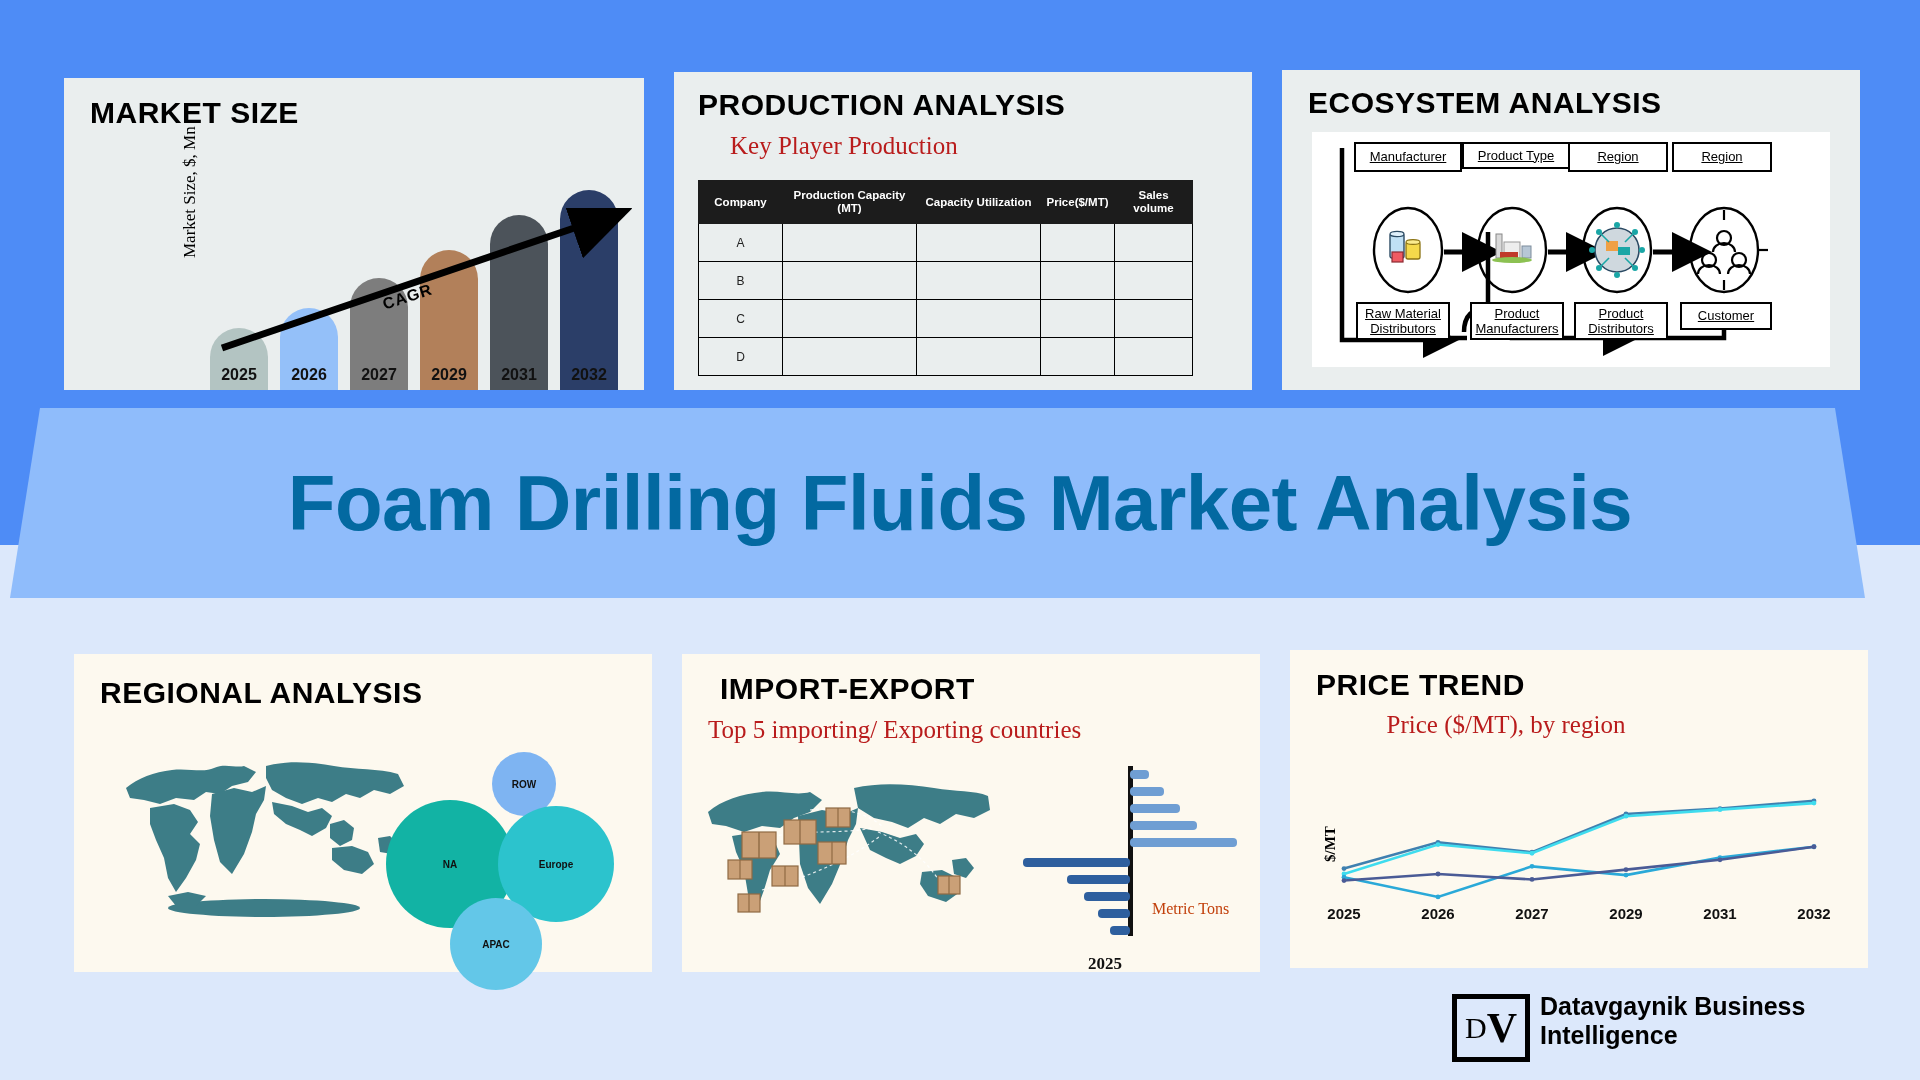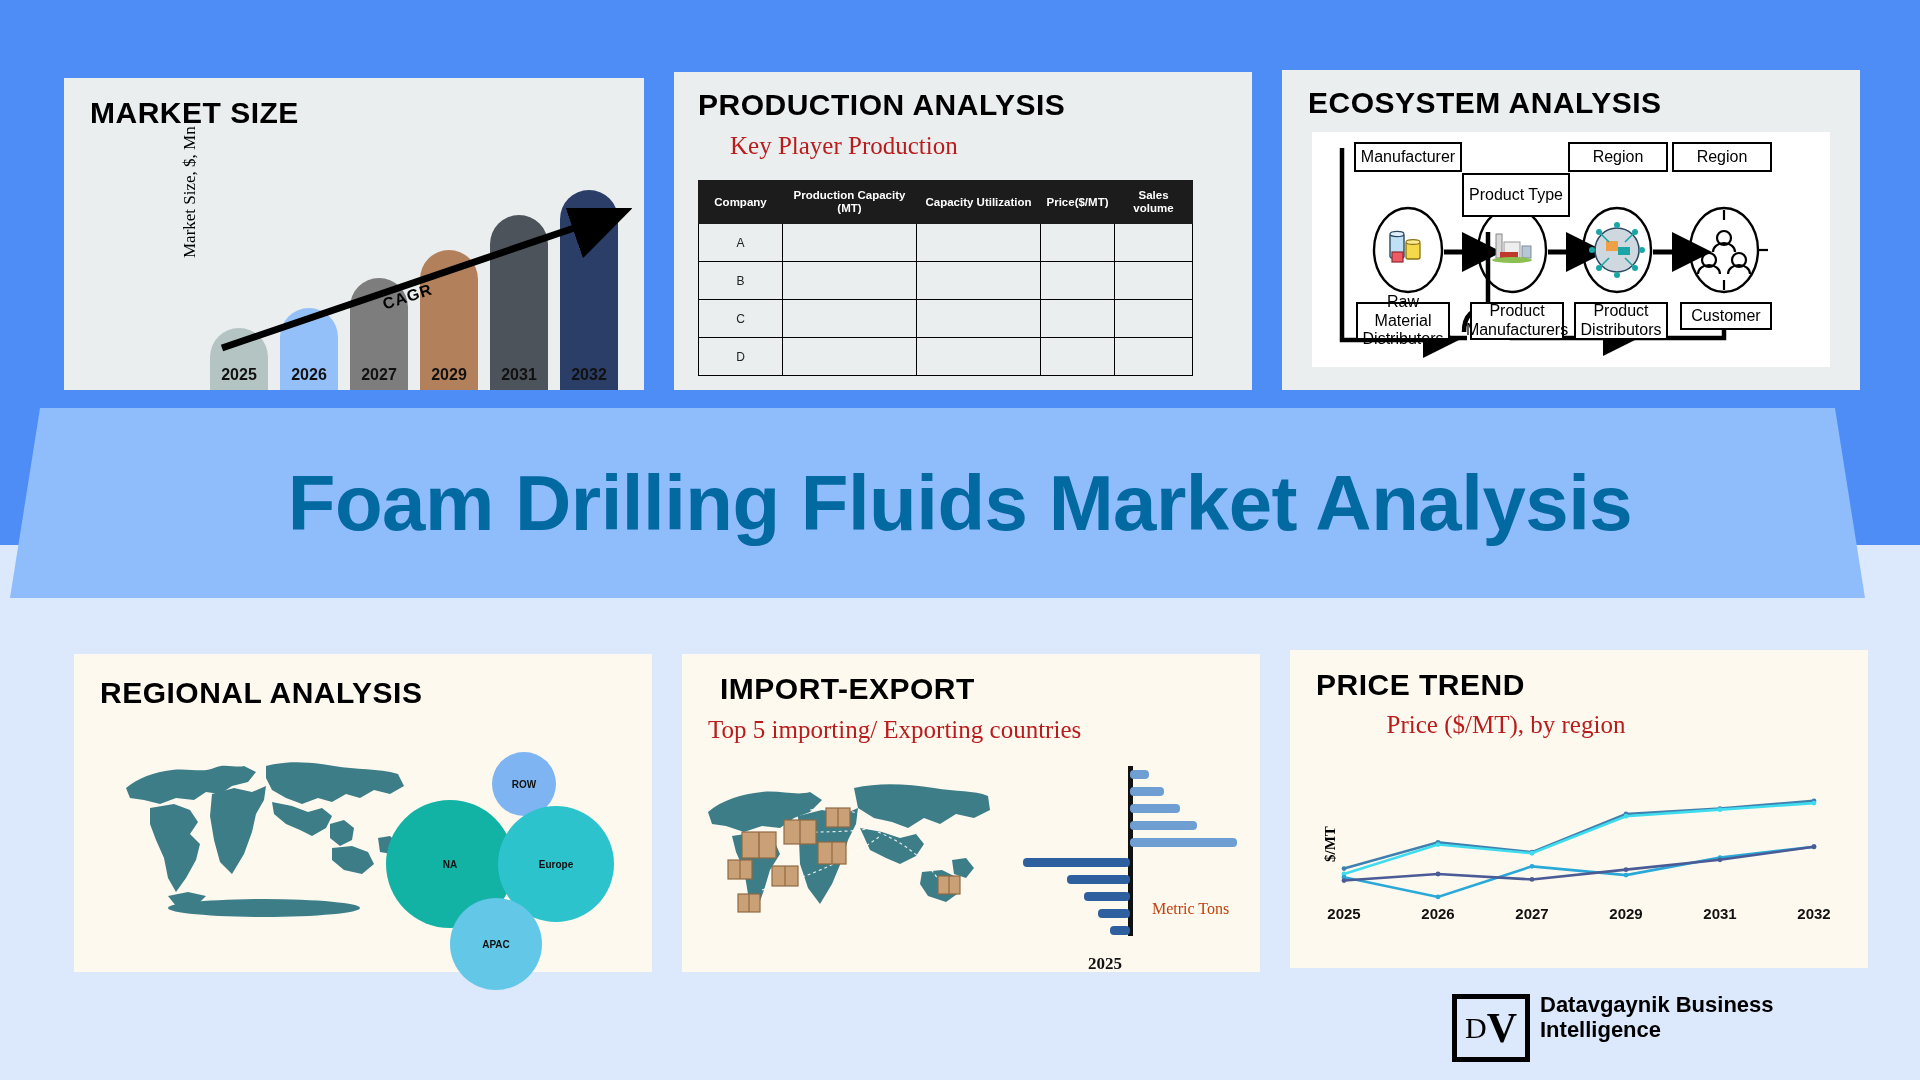--- a/index.html
+++ b/index.html
@@ -72,23 +72,23 @@
   }
 
   
   #ecosystem { left:1282px; top:70px; width:578px; height:320px; }
   #ecosystem .card-title { position:absolute; left:26px; top:16px; font-size:30px; }
   .eco-diagram {
     position:absolute; left:30px; top:62px; width:518px; height:235px; background:#fff;
   }
   .eco-box {
     position:absolute; border:2.2px solid #000; background:#fff;
-    font-size:16px; text-align:center; line-height:1.18;
+    font-size:13px; text-align:center; line-height:1.18;
     display:flex; align-items:center; justify-content:center;
-    font-family:"Liberation Sans", sans-serif; color:#000;
+    font-family:"Liberation Sans", sans-serif; color:#000;text-decoration:underline;
   }
 
   
   .banner {
     position:absolute; left:0; top:408px; width:1920px; height:190px;
     z-index:5;
   }
   .banner-title {
     position:absolute; left:0; top:408px; width:1920px; height:190px;
     display:flex; align-items:center; justify-content:center;
@@ -144,21 +144,21 @@
     border:5px solid #000; background:transparent;
     display:flex; align-items:center; justify-content:center;
   }
   .logo-mark span {
     font-family:"Liberation Serif", serif; font-size:38px; color:#000; line-height:1;
   }
   .logo-mark .lm-d { font-size:30px; }
   .logo-mark .lm-v { font-size:42px; font-weight:bold; }
   .logo-text {
     position:absolute; left:88px; top:0px; width:330px;
-    font-size:22px; font-weight:bold; line-height:1.15; color:#000;
+    font-size:25px; font-weight:bold; line-height:1.15; color:#000;
   }
 </style>
 </head>
 <body>
 
 <div class="top-bg"></div>
 <div class="bottom-bg"></div>
 
 <div class="card card-top" id="market-size">
   <div class="card-title">MARKET SIZE</div>
@@ -313,21 +313,21 @@
           <path d="M-26,24 a11,9 0 0 1 22,0"></path>
         <circle cx="15" cy="10" r="7"></circle>
           <path d="M4,24 a11,9 0 0 1 22,0"></path>
         <line x1="0" y1="-40" x2="0" y2="-30"></line>
           <line x1="0" y1="30" x2="0" y2="40"></line>
         <line x1="-44" y1="0" x2="-34" y2="0"></line>
           <line x1="34" y1="0" x2="44" y2="0"></line>
       </g>
     </svg>
   <div class="eco-box" style="left: 42px; top: 10px; width: 108px; height: 30px;">Manufacturer</div>
-      <div class="eco-box" style="left: 150px; top: 10px; width: 108px; height: 44px; margin-top: 31px;">Product Type</div>
+      <div class="eco-box" style="left: 150px; top: 10px; width: 108px; height: 27px;">Product Type</div>
       <div class="eco-box" style="left: 256px; top: 10px; width: 100px; height: 30px;">Region</div>
       <div class="eco-box" style="left: 360px; top: 10px; width: 100px; height: 30px;">Region</div>
       <div class="eco-box" style="left: 44px; top: 170px; width: 94px; height: 38px;">Raw Material Distributors</div>
       <div class="eco-box" style="left: 158px; top: 170px; width: 94px; height: 38px;">Product Manufacturers</div>
       <div class="eco-box" style="left: 262px; top: 170px; width: 94px; height: 38px;">Product Distributors</div>
       <div class="eco-box" style="left: 368px; top: 170px; width: 92px; height: 28px;">Customer</div>
     </div>
 </div>
 
 <svg class="banner" viewBox="0 0 1920 190" preserveAspectRatio="none">

